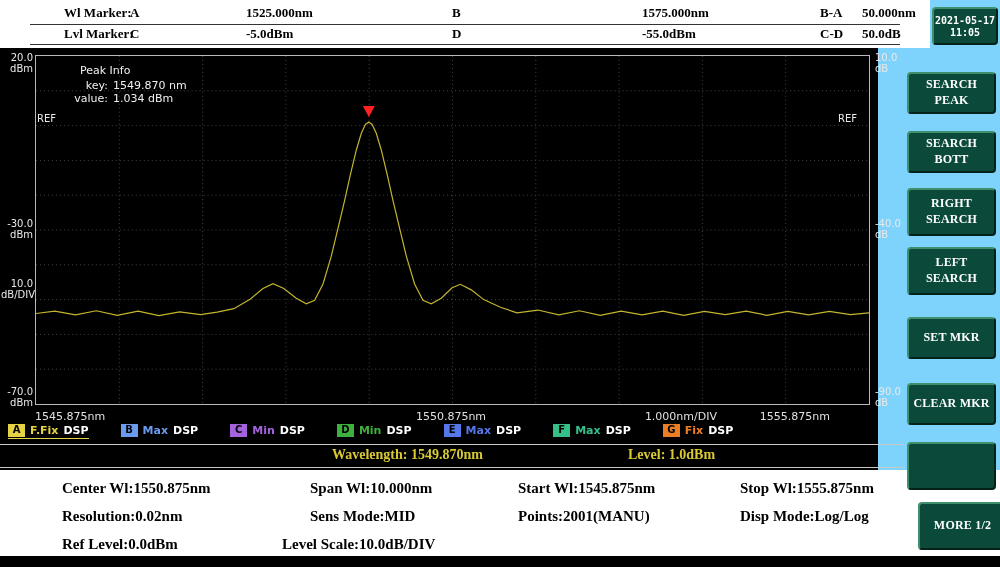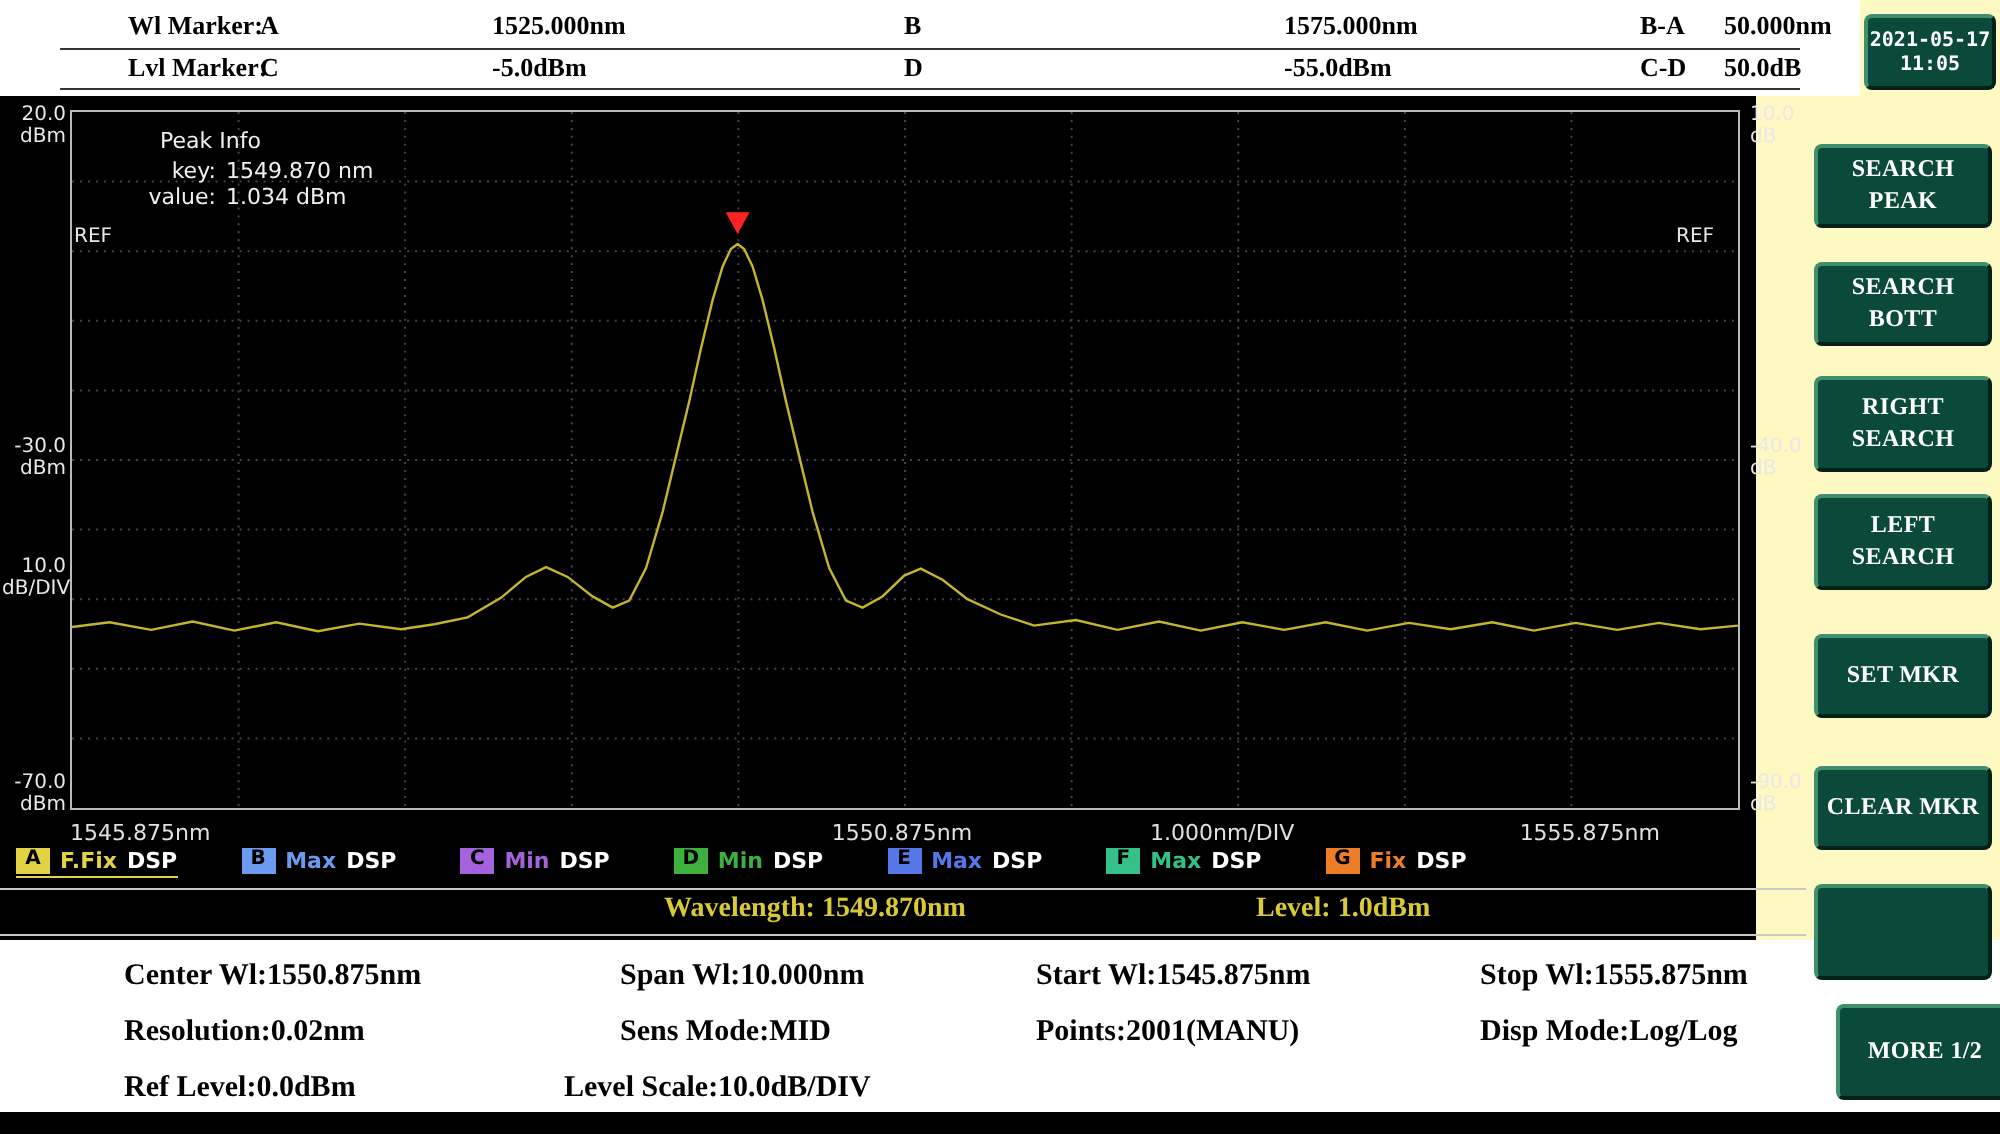--- a/index.html
+++ b/index.html
@@ -1,17 +1,17 @@
 <!DOCTYPE html>
 <html><head>
 <meta charset="utf-8">
 <style>
   *{box-sizing:border-box;margin:0;padding:0}
   html,body{width:1000px;height:567px;background:#fff;overflow:hidden}
-  .screen{position:relative;width:1000px;height:567px;background:#fef9c3;font-family:"Liberation Serif",serif}
+  .screen{position:relative;width:1000px;height:567px;background:#7dd3fc;font-family:"Liberation Serif",serif}
 
   
   .header{position:absolute;left:0;top:0;width:930px;height:48px;background:#fff}
   .header span{position:absolute;font:bold 13px "Liberation Serif",serif;color:#000;white-space:nowrap}
   .r1{top:5px}.r2{top:26px}
   .c1{left:64px}.c2{left:130px}.c3{left:246px}.c4{left:452px}.c5{left:642px}.c6{left:820px}.c7{left:862px}
   .hline{position:absolute;left:30px;width:870px;height:1px;background:#333}
 
   
   .sidebar{position:absolute;left:903px;top:0;width:97px;height:556px;background:transparent;z-index:3}
@@ -180,21 +180,21 @@
         <span>1549.870 nm</span>
       </div>
       <div class="pi-row">
         <span class="pi-label">value:</span>
         <span>1.034 dBm</span>
       </div>
     </div>
 
     <span class="xl" style="left:35px">1545.875nm</span>
     <span class="xl" style="left:369px;width:164px;text-align:center">1550.875nm</span>
-    <span class="xl" style="left:575px;width:180px;text-align:left">1.000nm/DIV</span>
+    <span class="xl" style="left:537px;width:180px;text-align:right">1.000nm/DIV</span>
     <span class="xl" style="left:680px;width:150px;text-align:right">1555.875nm</span>
 
     <div class="legend">
         <div class="legend-item" style="border-bottom-color: rgb(227, 210, 67);">
           <span class="lg-box" style="background: rgb(227, 210, 67);">A</span>
           <span class="lg-mode" style="color: rgb(227, 210, 67);">F.Fix</span>
           <span class="lg-dsp">DSP</span>
         </div>
         <div class="legend-item">
           <span class="lg-box" style="background: rgb(107, 155, 238);">B</span>

